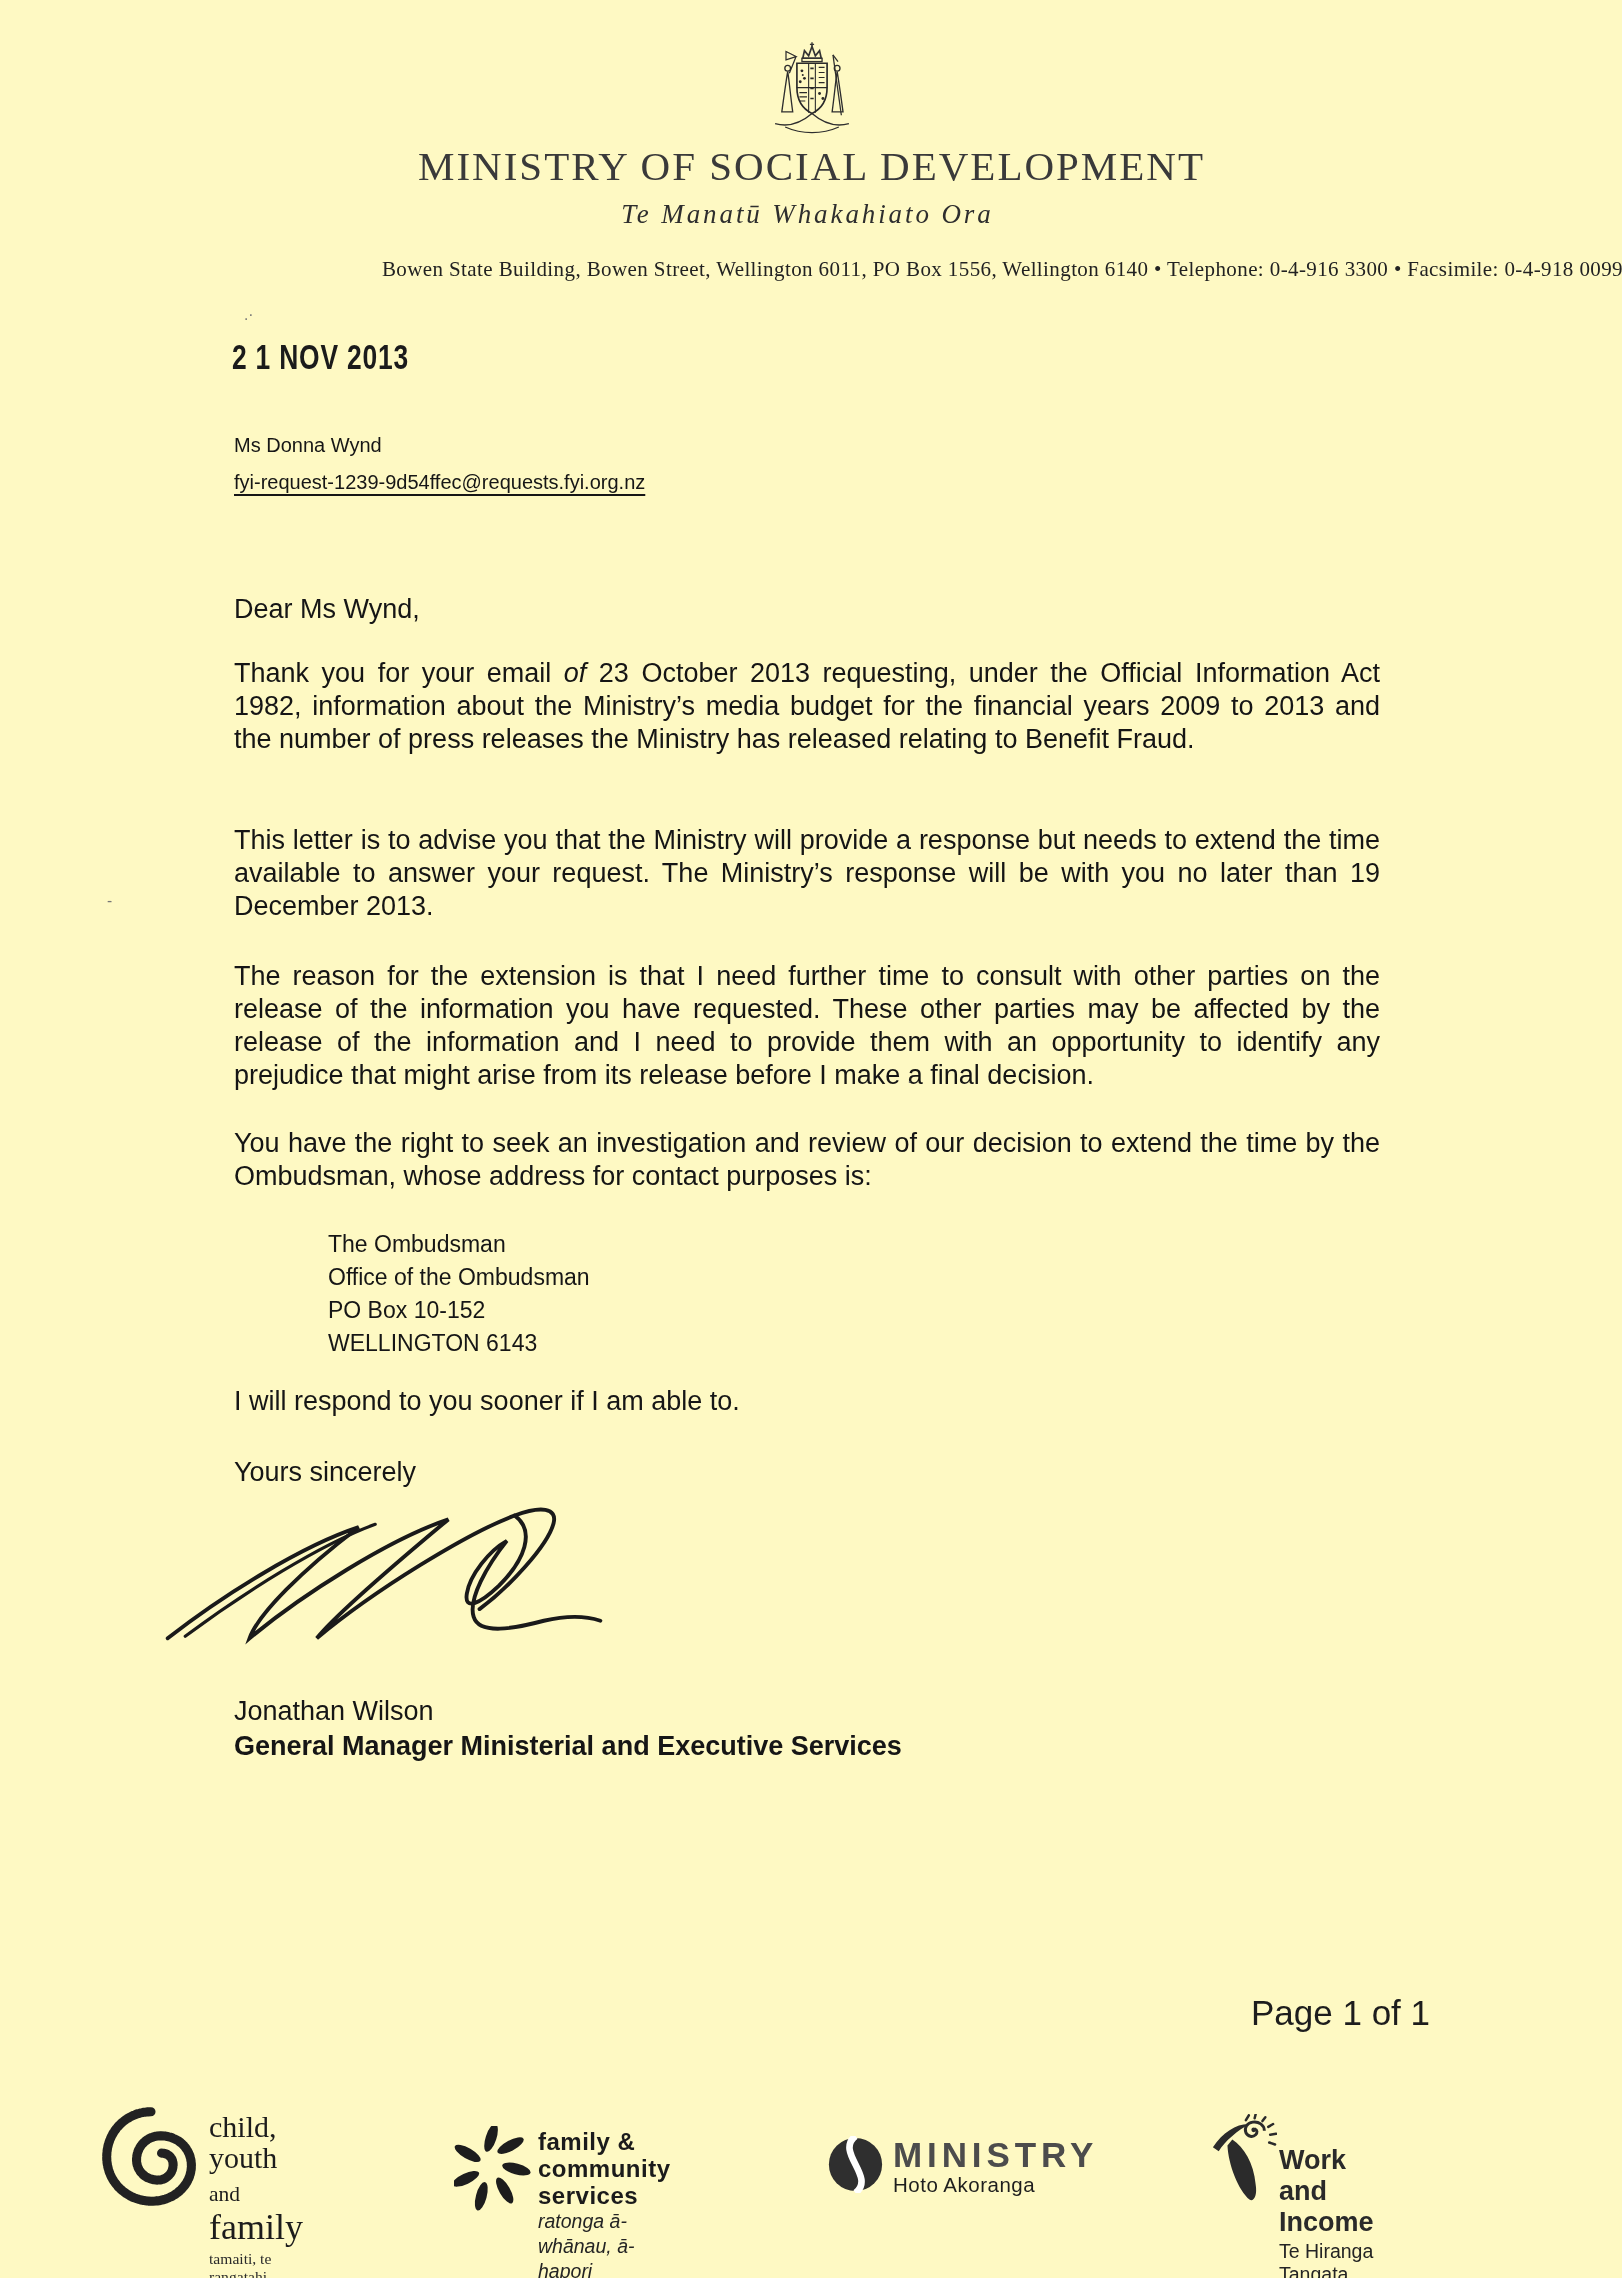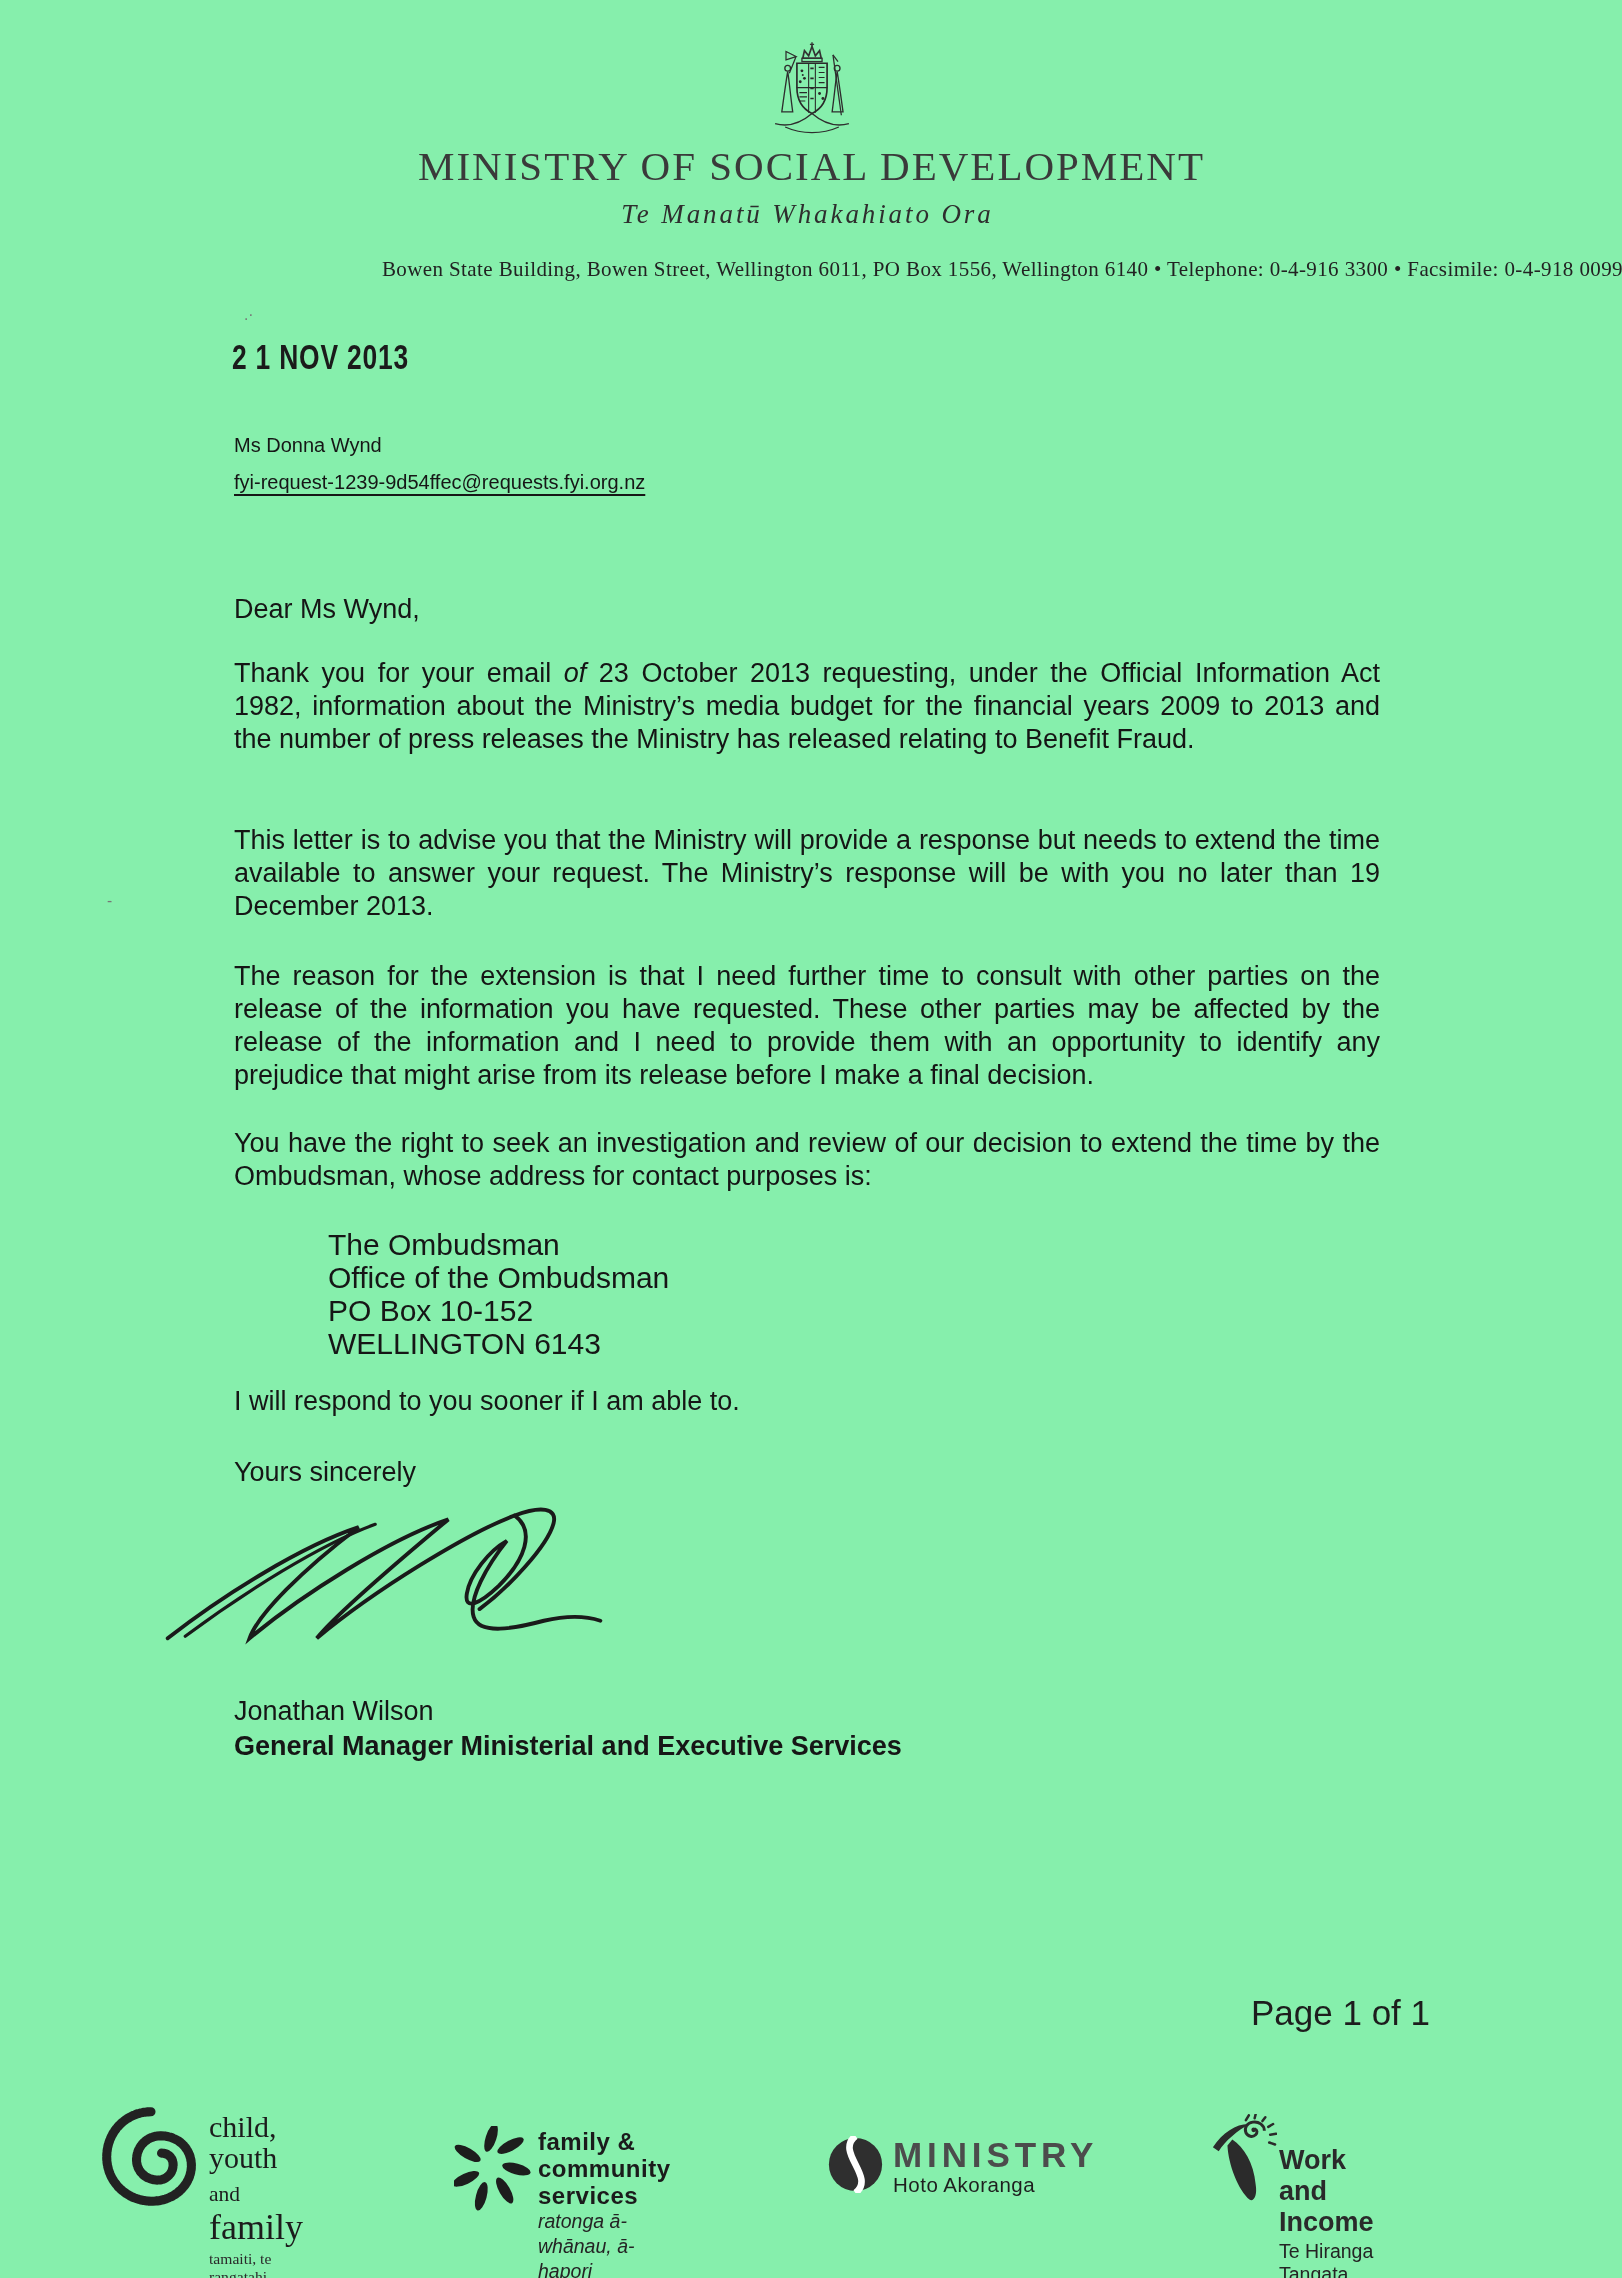--- a/index.html
+++ b/index.html
@@ -1,20 +1,20 @@
 <!DOCTYPE html>
 <html><head>
 <meta charset="utf-8">
 <style>
   * { margin:0; padding:0; box-sizing:border-box; }
   html,body { background:#e8e8e8; }
   .page {
     position:relative;
     width:1623px; height:2278px;
-    background:#86efac;
+    background:#fef9c3;
     font-family:"Liberation Sans", sans-serif;
     color:#161616;
     overflow:hidden;
   }
   
   .crest { position:absolute; left:50%; top:39px; transform:translateX(-50%); }
   .ministry-title {
     position:absolute; top:142px; left:0; right:0;
     text-align:center;
     font-family:"Liberation Serif", serif;
@@ -44,21 +44,21 @@
     white-space:nowrap;
   }
   .recipient { position:absolute; left:234px; top:427px; font-size:20px; line-height:37px; }
   .recipient .email { text-decoration:underline; text-underline-offset:4.9px; }
   .para {
     position:absolute; left:234px; width:1146px;
     font-size:27px; line-height:33px;
     text-align:justify; color:#151515;
   }
   .salutation { position:absolute; left:234px; top:594px; font-size:27px; }
-  .omb-block { position:absolute; left:328px; top:1228px; font-size:30px; line-height:33px; }
+  .omb-block { position:absolute; left:328px; top:1228px; font-size:23px; line-height:33px; }
   .p5 { position:absolute; left:234px; top:1386px; font-size:27px; }
   .closing { position:absolute; left:234px; top:1457px; font-size:27px; }
   .signature { position:absolute; left:156px; top:1490px; }
   .sig-block { position:absolute; left:234px; top:1694px; font-size:27px; line-height:35px; }
   .sig-title { font-weight:700; }
   .page-label { position:absolute; left:1251px; top:1993px; font-size:35px; color:#1d1d1d; }
   
   .artifact { position:absolute; color:#777; font-size:15.6px; }
   
   .logo-group { position:absolute; }

